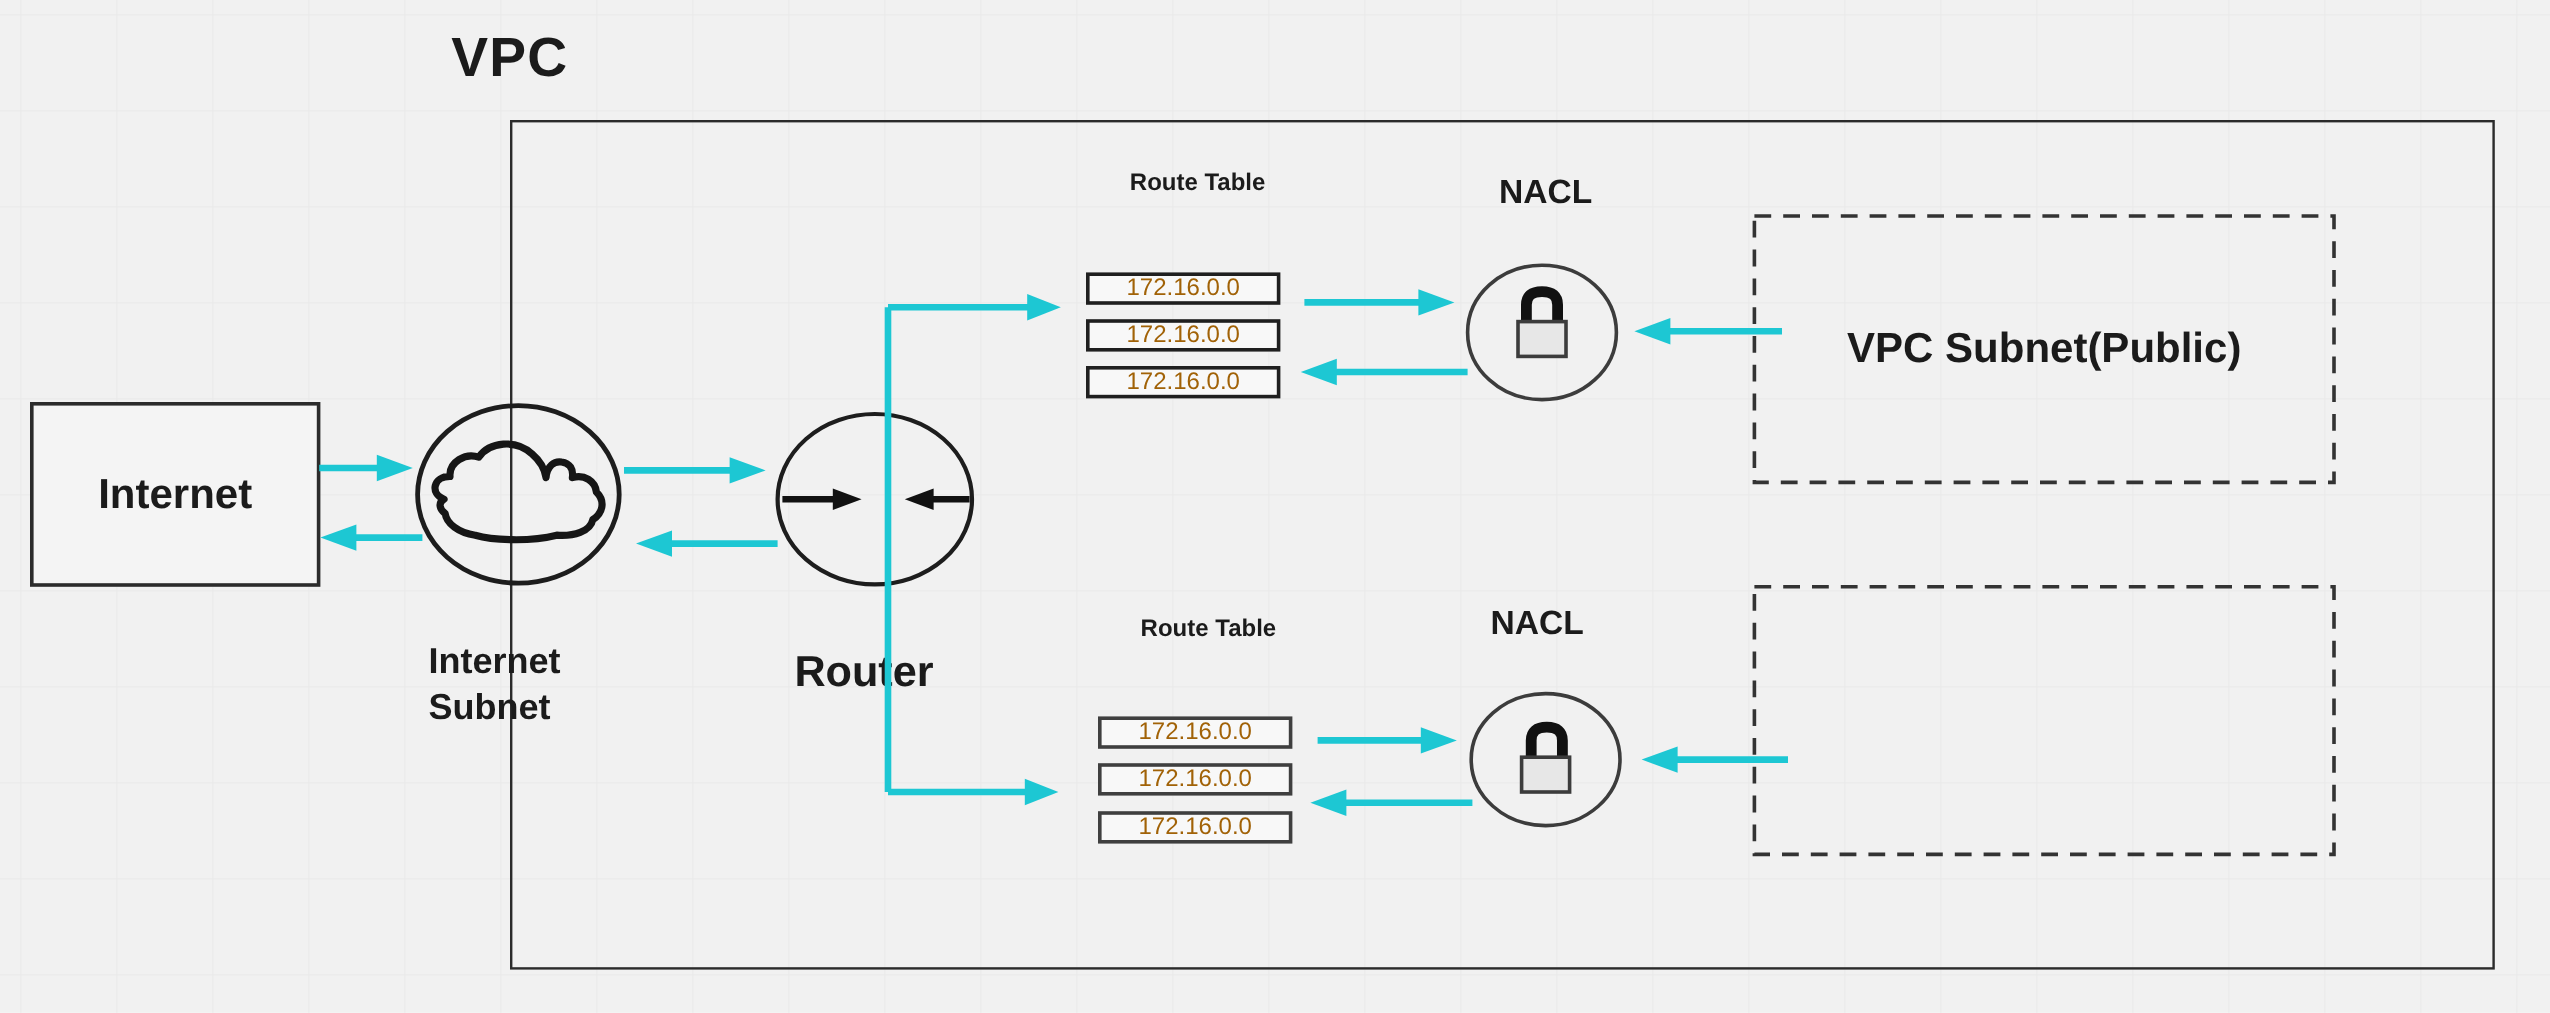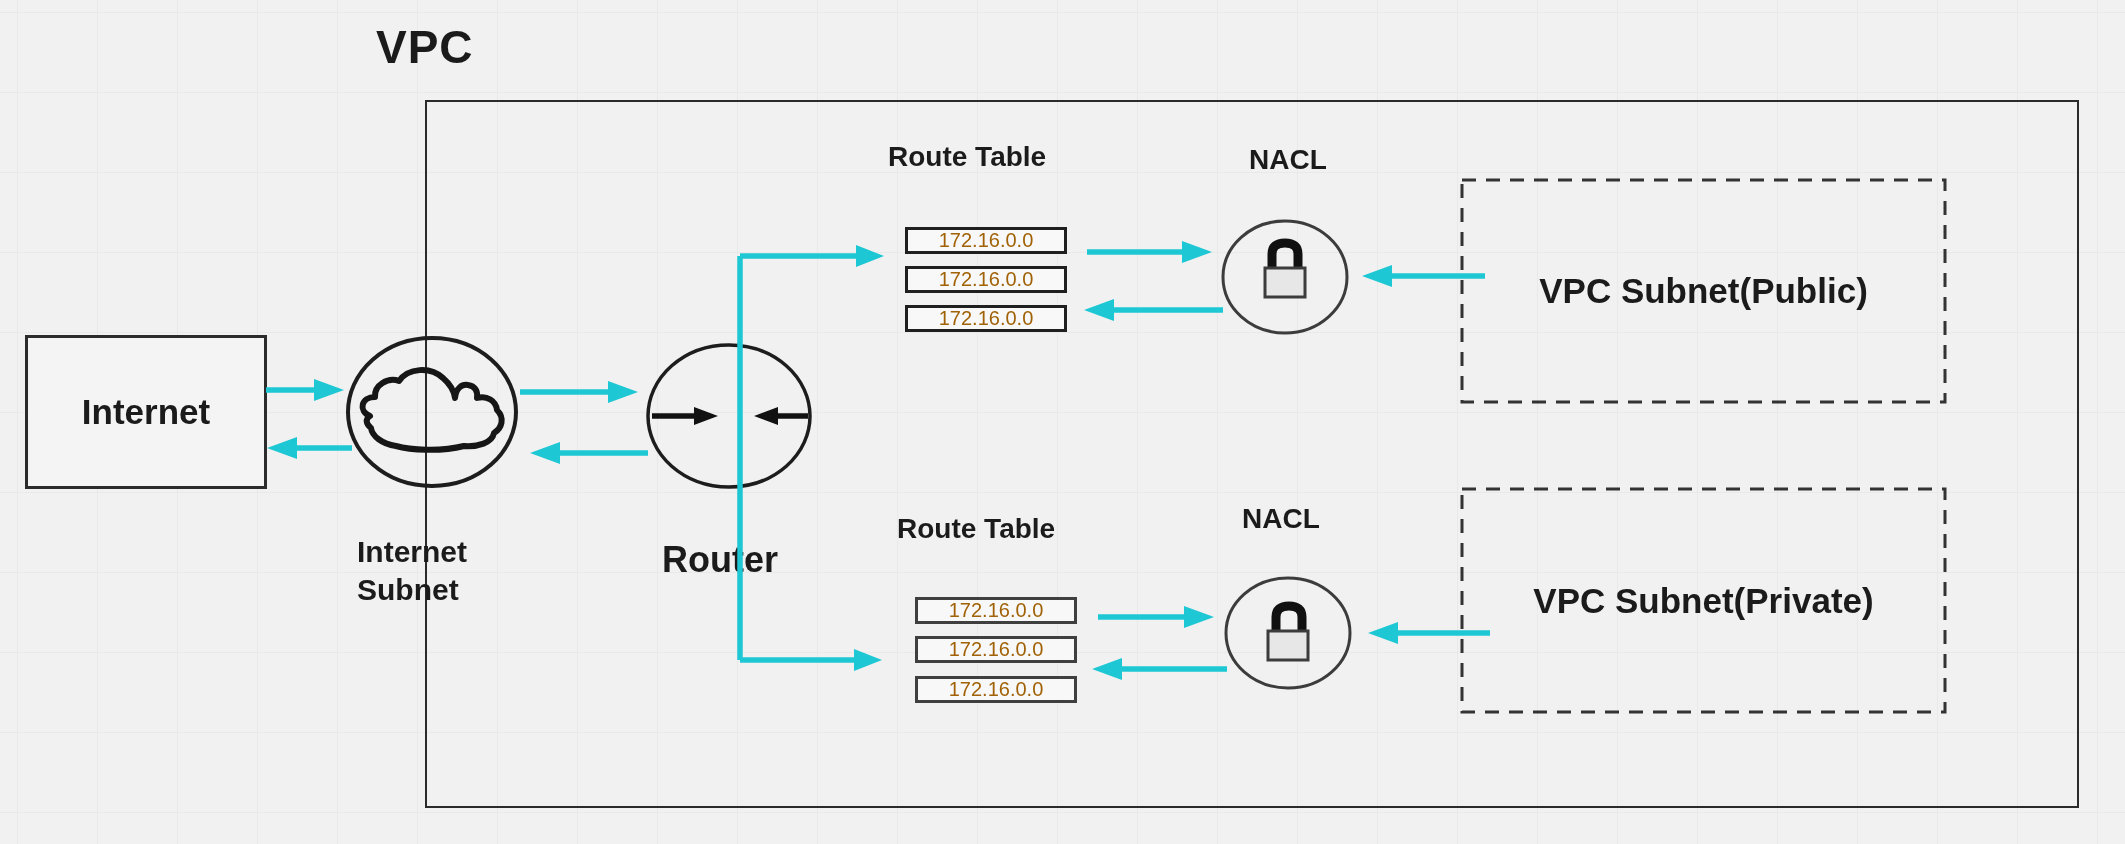--- a/index.html
+++ b/index.html
@@ -40,22 +40,22 @@
   }
   #igw-label{
     left:357px;top:533px;
     font-size:30px;font-weight:bold;line-height:38px;
   }
   #router-label{
     left:644px;top:539px;width:152px;text-align:center;
     font-size:36px;font-weight:bold;
   }
   .rt-title{
-    width:220px;
-    font-size:28px;font-weight:bold;
+    width:220px;text-align:center;
+    font-size:20px;font-weight:bold;
   }
   #rt1-title{left:888px;top:141px;}
   #rt2-title{left:897px;top:513px;}
   .rt-entry{
     width:156px;height:21px;
     background:#f8f8f8;
     display:flex;align-items:center;justify-content:center;
     font-size:20px;color:#a16207;
   }
   .rt-public{border:3px solid #1f1f1f;}
@@ -107,23 +107,20 @@
   <div class="abs rt-title" id="rt2-title">Route Table</div>
   <div class="abs rt-entry rt-private" style="left:915px;top:597px;">172.16.0.0</div>
   <div class="abs rt-entry rt-private" style="left:915px;top:636px;">172.16.0.0</div>
   <div class="abs rt-entry rt-private" style="left:915px;top:676px;">172.16.0.0</div>
 
   <div class="abs nacl-label" id="nacl1-label">NACL</div>
   <div class="abs nacl-label" id="nacl2-label">NACL</div>
 
   <div class="abs subnet-box" id="subnet-public">
     <span>VPC Subnet(Public)</span>
-  </div>
-  <div class="abs subnet-box" id="subnet-private">
-    <span>VPC Subnet(Private)</span>
   </div>
 
   <svg class="abs" id="shape-layer" width="2125" height="844" viewBox="0 0 2125 844">
 
     <rect class="dashed-rect" x="1462" y="180" width="483" height="222"></rect>
     <rect class="dashed-rect" x="1462" y="489" width="483" height="223"></rect>
 
     <ellipse class="dark-ellipse" cx="432" cy="412" rx="84" ry="74" stroke-width="4"></ellipse>
     <path d="M 370 416
              C 358 411 361 397 375 397

